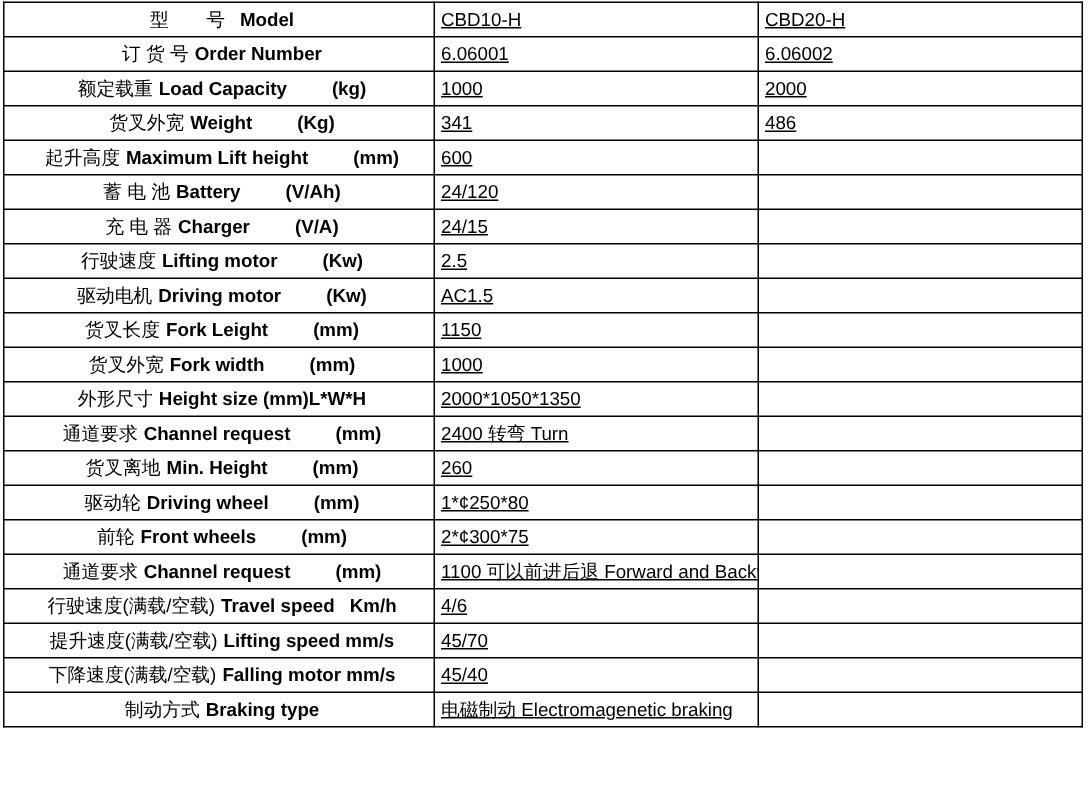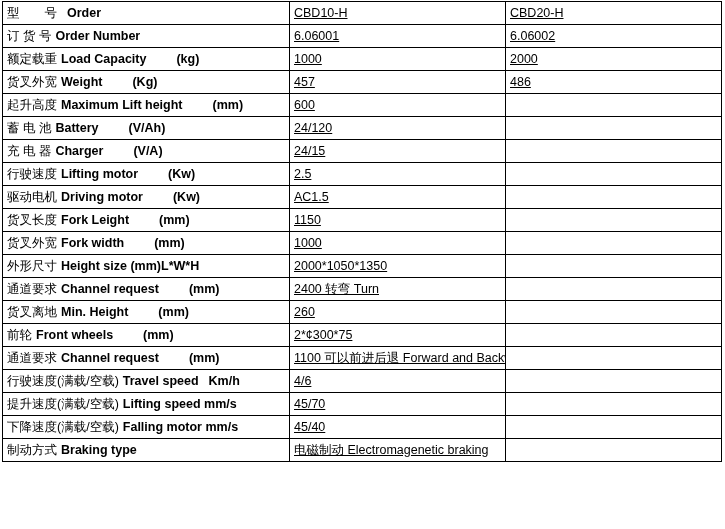--- a/index.html
+++ b/index.html
@@ -30,20 +30,21 @@
     font-size: 12.5px;
     line-height: 22px;
     vertical-align: middle;
     white-space: nowrap;
     overflow: hidden;
   }
   .lbl-wrap {
     display: flex;
     align-items: baseline;
     white-space: nowrap;
+    justify-content: center;
   }
   .cn {
     font-size: 12.5px;
     letter-spacing: 0px;
   }
   .en {
     font-weight: bold;
     font-size: 12.5px;
   }
   .unit {
@@ -66,21 +67,21 @@
     <col class="c-label">
     <col class="c-v1">
     <col class="c-v2">
   </colgroup>
   <tbody>
       <tr>
         <td>
           <div class="lbl-wrap">
             <span class="cn">型　　号</span>
             <span class="sp-md"></span>
-            <span class="en">Order</span>
+            <span class="en">Model</span>
           </div>
         </td>
         <td><span class="val">CBD10-H</span></td>
         <td><span class="val">CBD20-H</span></td>
       </tr>
       <tr>
         <td>
           <div class="lbl-wrap">
             <span class="cn">订 货 号</span>
             <span class="sp-sm"></span>
@@ -106,21 +107,21 @@
       <tr>
         <td>
           <div class="lbl-wrap">
             <span class="cn">货叉外宽</span>
             <span class="sp-sm"></span>
             <span class="en">Weight</span>
             <span class="sp-lg"></span>
             <span class="unit">(Kg)</span>
           </div>
         </td>
-        <td><span class="val">457</span></td>
+        <td><span class="val">341</span></td>
         <td><span class="val">486</span></td>
       </tr>
       <tr>
         <td>
           <div class="lbl-wrap">
             <span class="cn">起升高度</span>
             <span class="sp-sm"></span>
             <span class="en">Maximum Lift height</span>
             <span class="sp-lg"></span>
             <span class="unit">(mm)</span>
@@ -235,20 +236,33 @@
         <td>
           <div class="lbl-wrap">
             <span class="cn">货叉离地</span>
             <span class="sp-sm"></span>
             <span class="en">Min. Height</span>
             <span class="sp-lg"></span>
             <span class="unit">(mm)</span>
           </div>
         </td>
         <td><span class="val">260</span></td>
+        <td><span class="val"></span></td>
+      </tr>
+      <tr>
+        <td>
+          <div class="lbl-wrap">
+            <span class="cn">驱动轮</span>
+            <span class="sp-sm"></span>
+            <span class="en">Driving wheel</span>
+            <span class="sp-lg"></span>
+            <span class="unit">(mm)</span>
+          </div>
+        </td>
+        <td><span class="val">1*¢250*80</span></td>
         <td><span class="val"></span></td>
       </tr>
       <tr>
         <td>
           <div class="lbl-wrap">
             <span class="cn">前轮</span>
             <span class="sp-sm"></span>
             <span class="en">Front wheels</span>
             <span class="sp-lg"></span>
             <span class="unit">(mm)</span>

